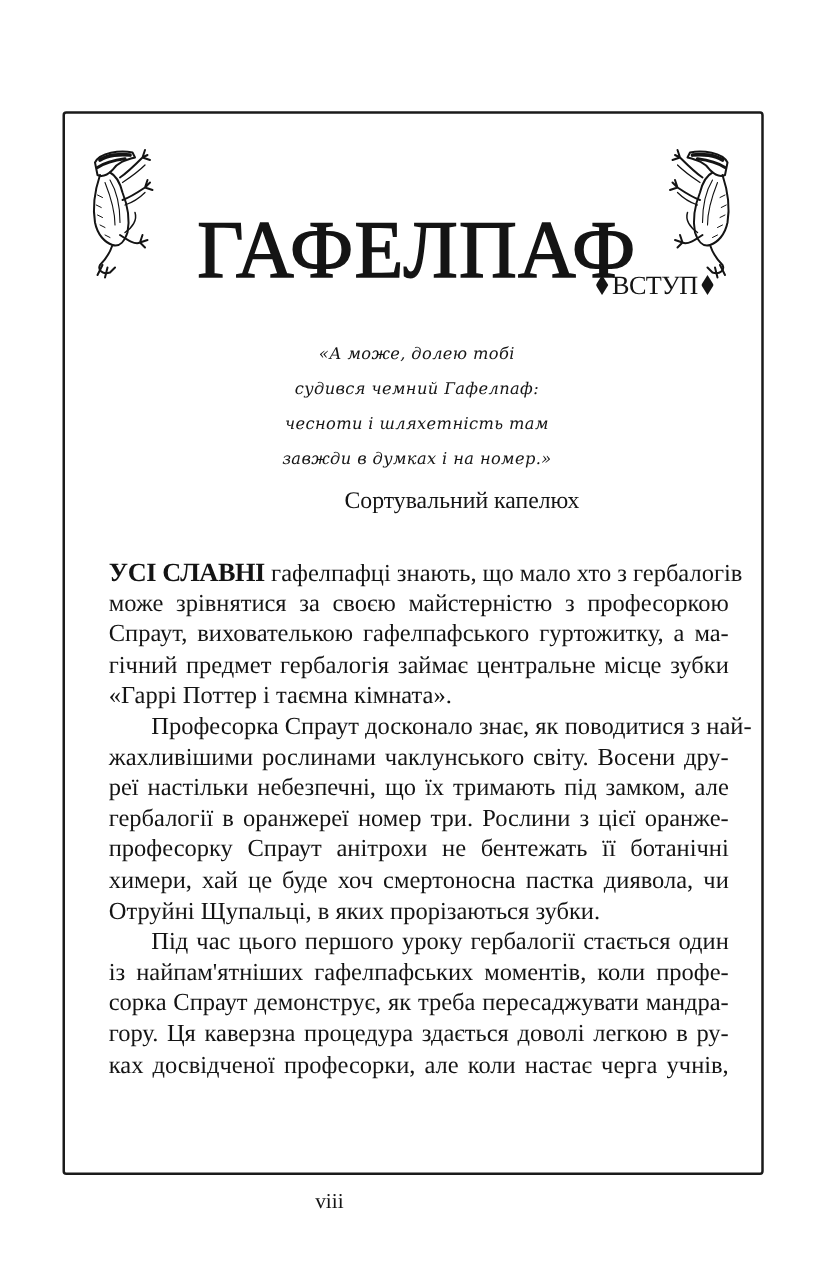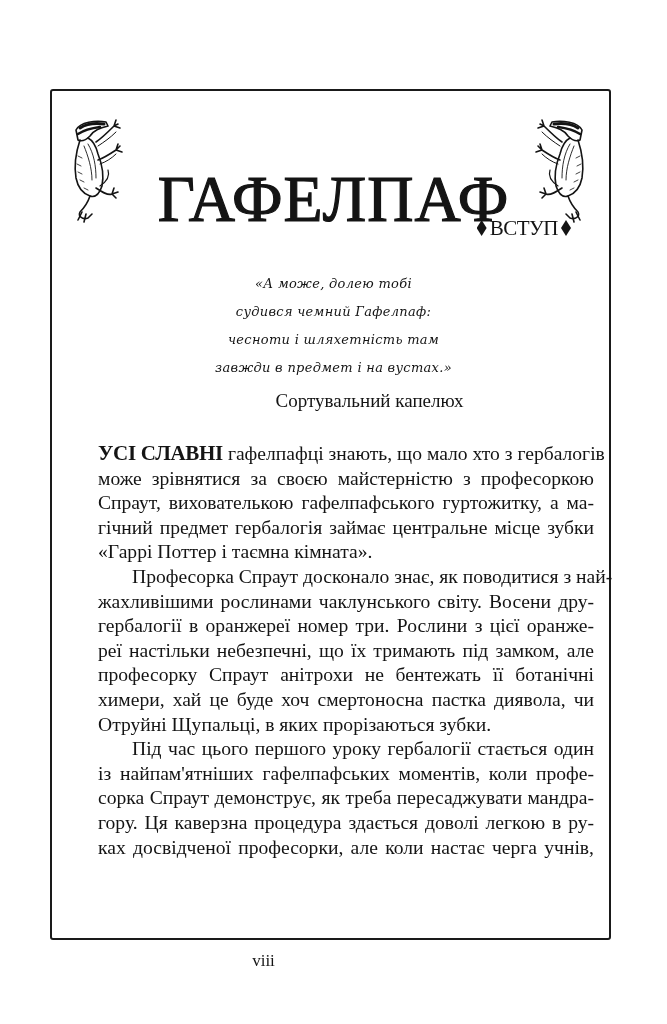--- a/index.html
+++ b/index.html
@@ -83,25 +83,25 @@
       left: 0;
       width: 667px;
       top: 388px;
       text-align: center;
       font-size: 19px;
       line-height: 26px;
       margin-left: 36px;
     }
     .body-text {
       position: absolute;
-      left: 98px;
+      left: 87px;
       width: 496px;
       top: 443px;
       font-size: 19.6px;
-      line-height: 21px;
+      line-height: 31px;
       text-align: justify;
       hyphens: manual;
     }
     .body-text .line {
       display: block;
       text-align: justify;
       text-align-last: justify;
       white-space: nowrap;
       height: 24.6px;
     }
@@ -181,35 +181,35 @@
 <h1 class="title">ГАФЕЛПАФ</h1>
 
 <div class="section">
   <span class="diamond"></span><span>ВСТУП</span><span class="diamond"></span>
 </div>
 
 <div class="epigraph">
   <span class="qline">«А може, долею тобі</span>
   <span class="qline">судився чемний Гафелпаф:</span>
   <span class="qline">чесноти і шляхетність там</span>
-  <span class="qline">завжди в предмет і на вустах.»</span>
+  <span class="qline">завжди в думках і на номер.»</span>
 </div>
 
 <div class="attribution">Сортувальний капелюх</div>
 
 <div class="body-text">
   <span class="line"><span class="dropcap">УСІ СЛАВНІ</span> <span>гафелпафці знають, що мало хто з гербалогів</span></span>
   <span class="line">може зрівнятися за своєю майстерністю з професоркою</span>
   <span class="line">Спраут, вихователькою гафелпафського гуртожитку, а ма-</span>
   <span class="line">гічний предмет гербалогія займає центральне місце зубки</span>
   <span class="line last">«Гаррі Поттер і таємна кімната».</span>
   <span class="line indent">Професорка Спраут досконало знає, як поводитися з най-</span>
   <span class="line">жахливішими рослинами чаклунського світу. Восени дру-</span>
+  <span class="line">реї настільки небезпечні, що їх тримають під замком, але</span>
   <span class="line">гербалогії в оранжереї номер три. Рослини з цієї оранже-</span>
-  <span class="line">реї настільки небезпечні, що їх тримають під замком, але</span>
   <span class="line">професорку Спраут анітрохи не бентежать її ботанічні</span>
   <span class="line">химери, хай це буде хоч смертоносна пастка диявола, чи</span>
   <span class="line last">Отруйні Щупальці, в яких прорізаються зубки.</span>
   <span class="line indent">Під час цього першого уроку гербалогії стається один</span>
   <span class="line">із найпам'ятніших гафелпафських моментів, коли профе-</span>
   <span class="line">сорка Спраут демонструє, як треба пересаджувати мандра-</span>
   <span class="line">гору. Ця каверзна процедура здається доволі легкою в ру-</span>
   <span class="line">ках досвідченої професорки, але коли настає черга учнів,</span>
 </div>
 

